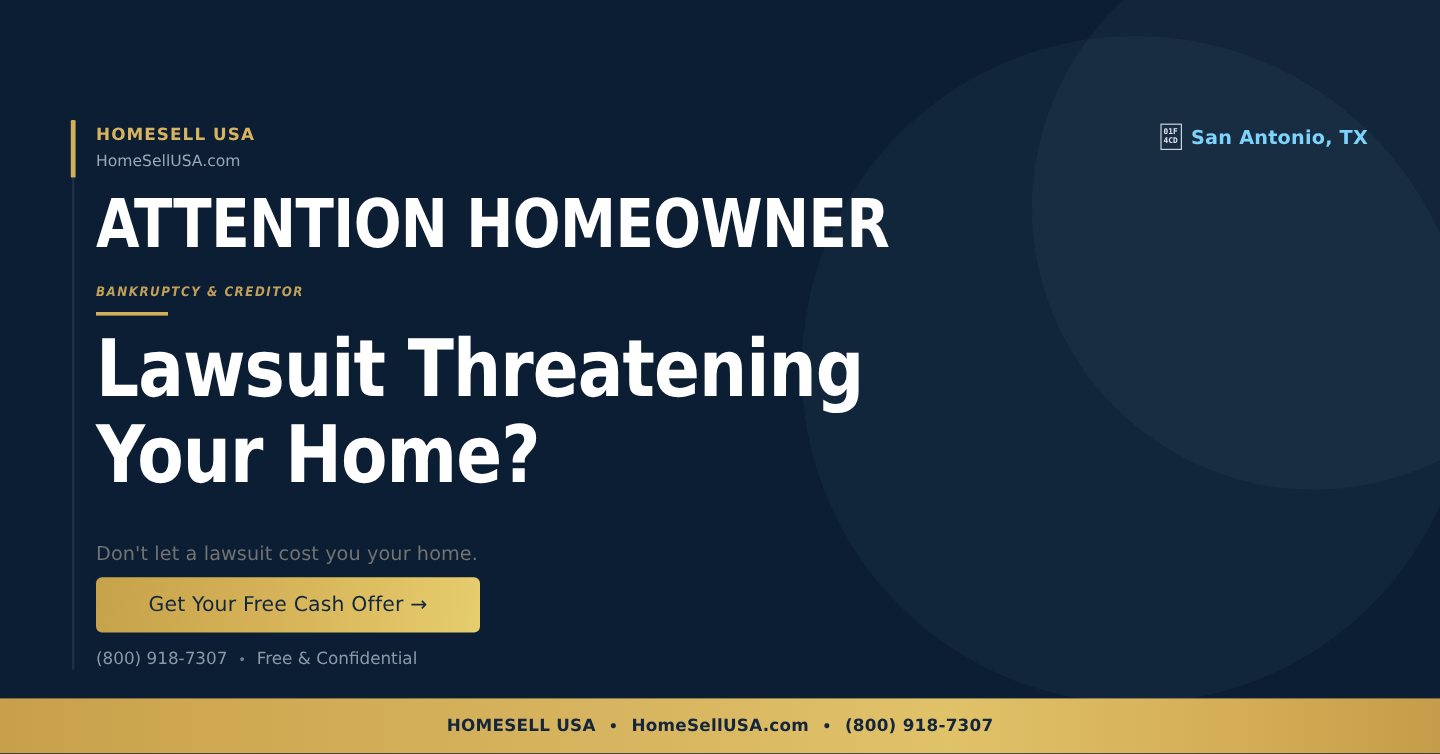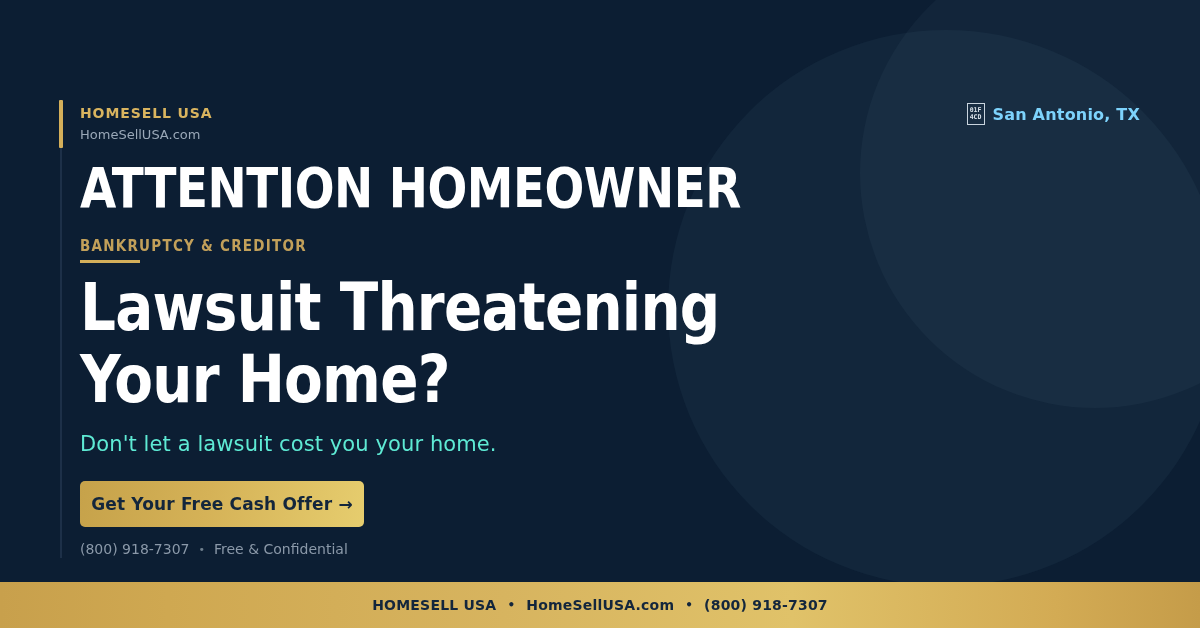--- a/index.html
+++ b/index.html
@@ -75,54 +75,55 @@
     font-size:56px; font-weight:bold; color:#ffffff;
     letter-spacing:-0.5px; line-height:1.06; white-space:nowrap;
     transform:scaleX(0.93); transform-origin:left center;
   }
 
   
   #eyebrow-label {
     position:absolute; left:80px; top:237px;
     font-family:"Liberation Sans Narrow","DejaVu Sans Condensed","Liberation Sans", sans-serif;
     font-stretch:condensed;
-    font-size:15px; font-weight:bold; color:#c2a05a;
+    font-size:11px; font-weight:bold; color:#c2a05a;
     letter-spacing:1.25px;
+    font-style:italic;
   }
   #eyebrow-underline {
     position:absolute; left:80px; top:260px;
     width:60px; height:3px; background:#d4af5a;
   }
 
   
   #main-headline {
     position:absolute; left:80px; top:272px;
     font-family:"Liberation Sans Narrow","DejaVu Sans Condensed","Liberation Sans", sans-serif;
     font-stretch:condensed;
     font-size:66px; font-weight:bold; color:#ffffff;
     line-height:1.09; letter-spacing:-0.8px;
     transform:scaleX(0.95); transform-origin:left top;
   }
   #main-headline .hl-line { display:block; white-space:nowrap; }
 
   
   #subhead {
-    position:absolute; left:80px; top:432px;
-    font-size:21px; color:#5eead4; letter-spacing:0.1px;
+    position:absolute; left:80px; top:452px;
+    font-size:16px; color:#737373; letter-spacing:0.1px;
   }
 
   
   #cta-button {
     position:absolute; left:80px; top:481px;
-    width:284px; height:46px;
+    width:320px; height:46px;
     display:flex; align-items:center; justify-content:center;
     background:linear-gradient(100deg,#c6a24a 0%,#d5b257 45%,#e6cd6e 100%);
     border:none; border-radius:5px; cursor:pointer;
     font-family:"DejaVu Sans", sans-serif;
-    font-size:17px; font-weight:bold; color:#13263c;
+    font-size:17px; font-weight:normal; color:#13263c;
     letter-spacing:0.15px; white-space:nowrap;
   }
 
   
   #contact-line {
     position:absolute; left:80px; top:541px;
     display:flex; align-items:center; gap:9px;
     font-size:14px; color:#8b99a9;
   }
   #contact-sep { font-size:11px; color:#70808f; }

